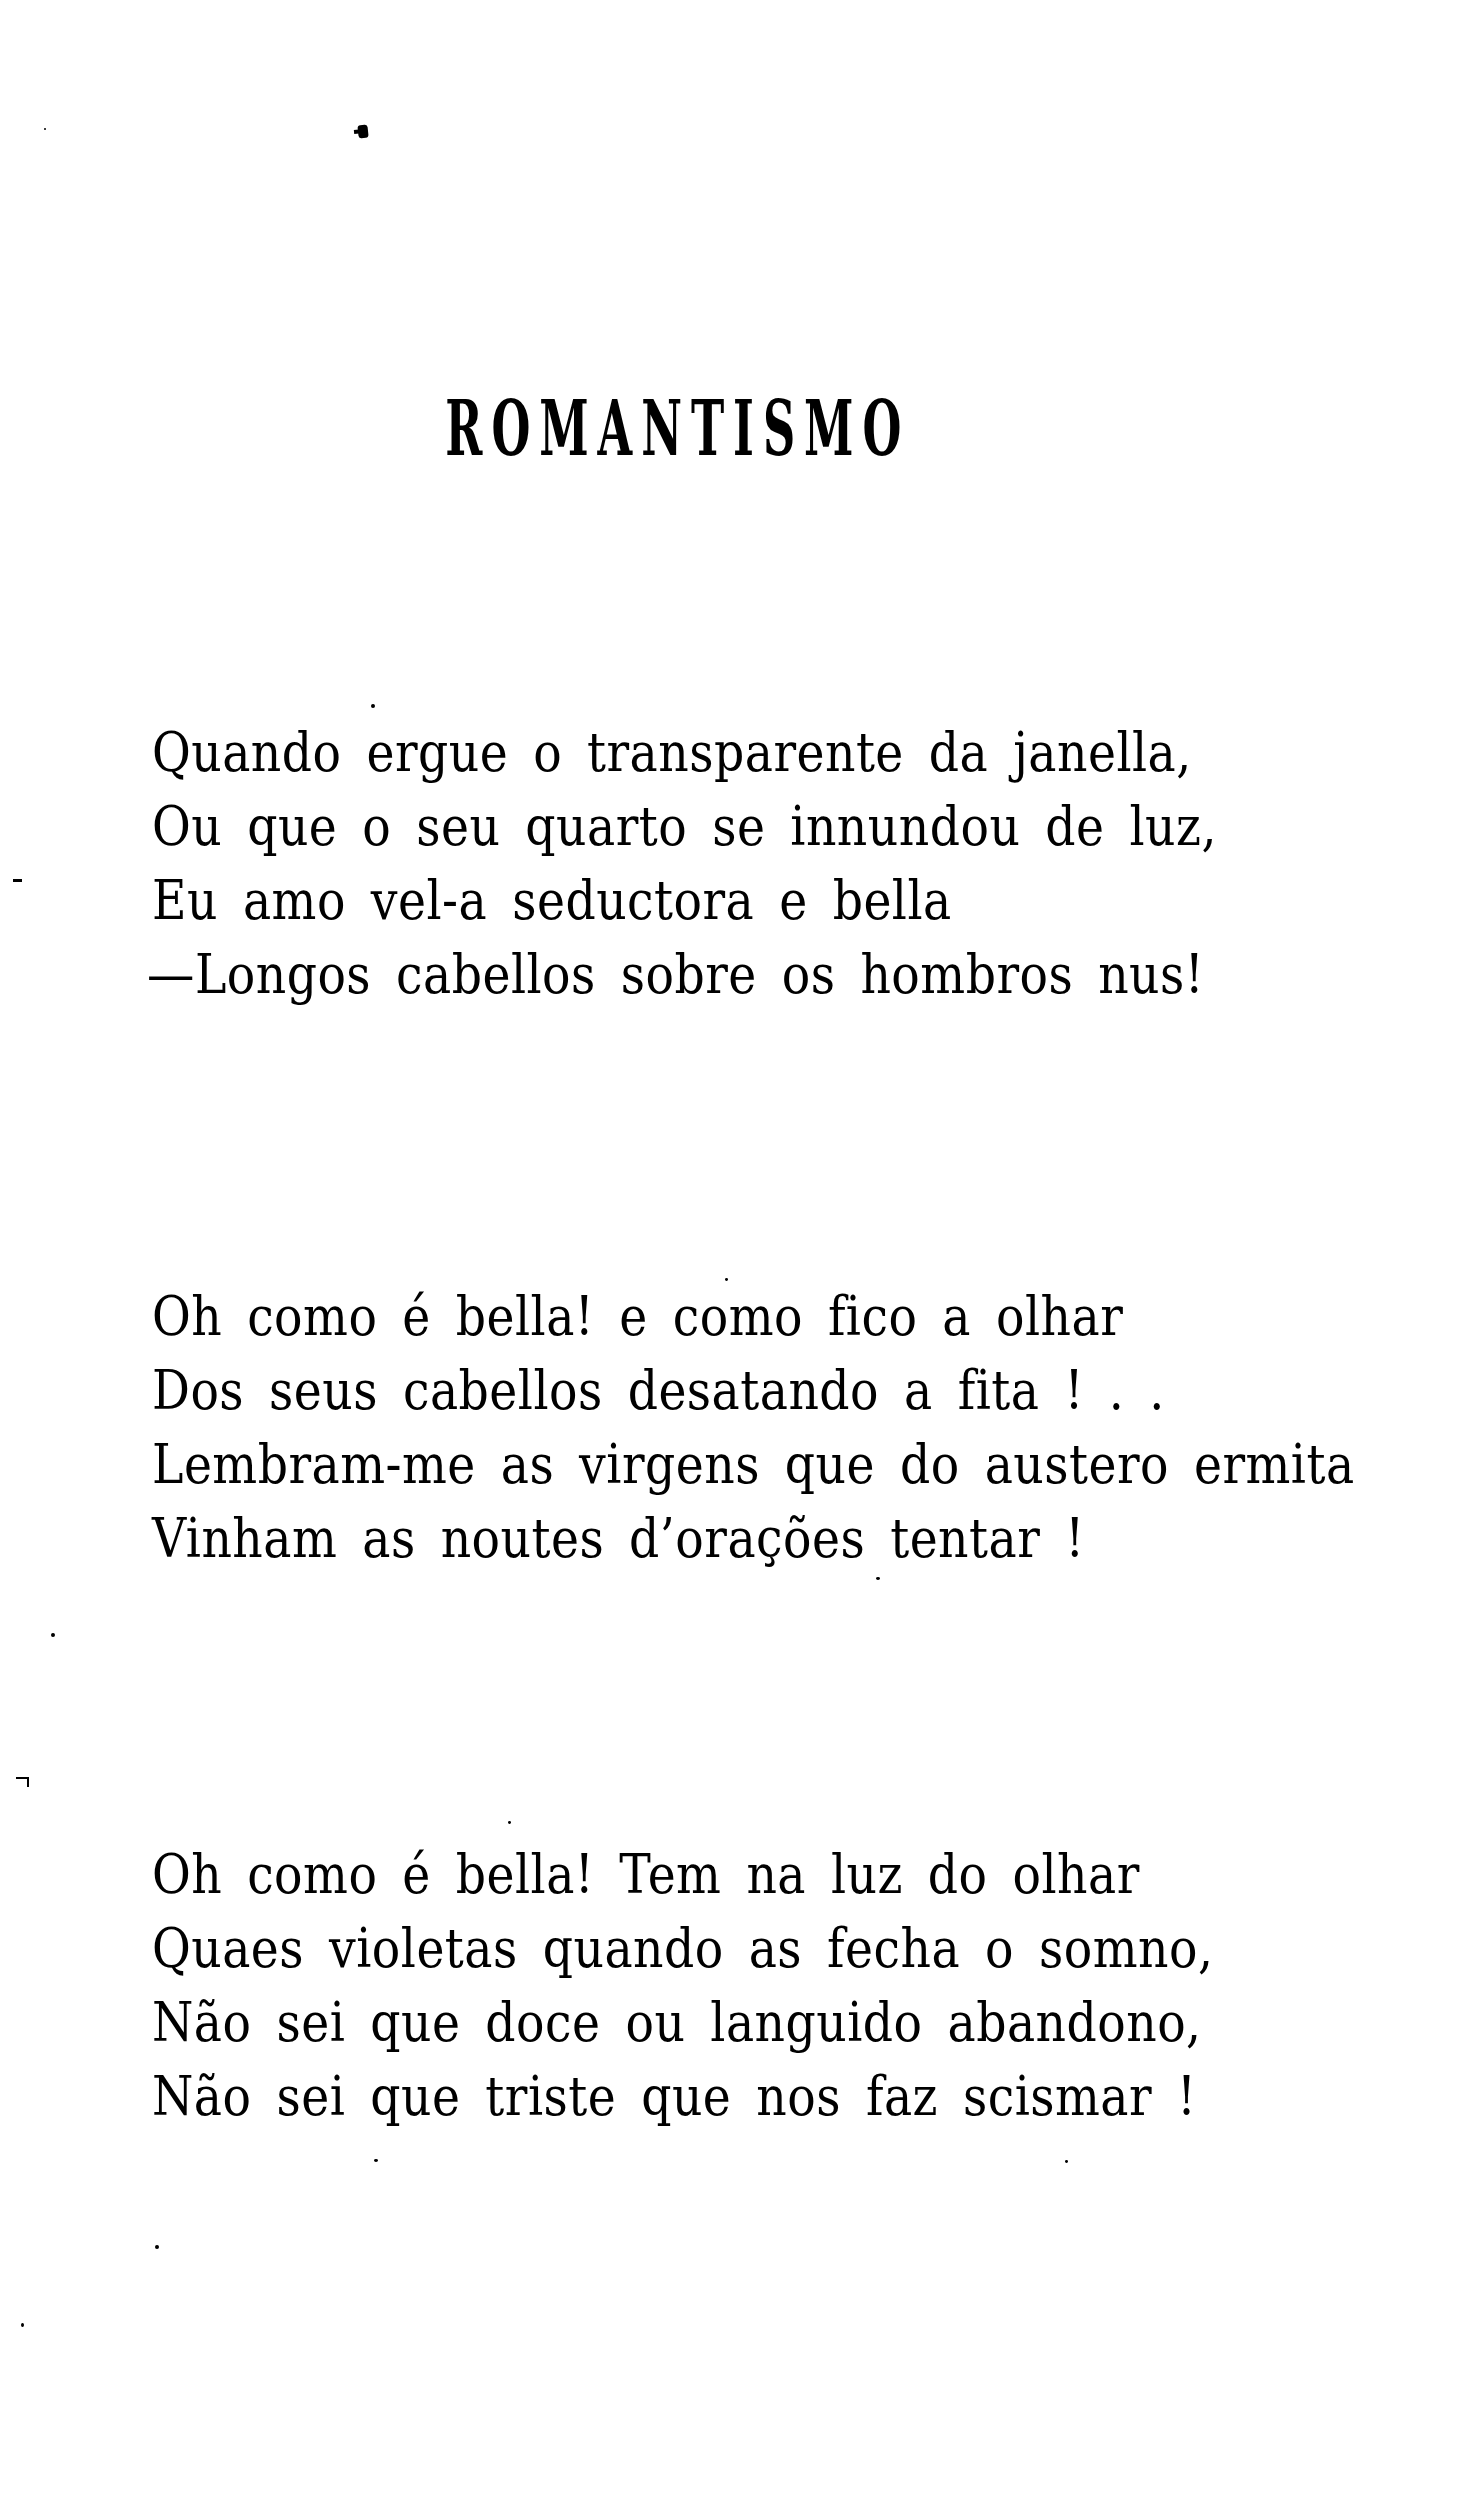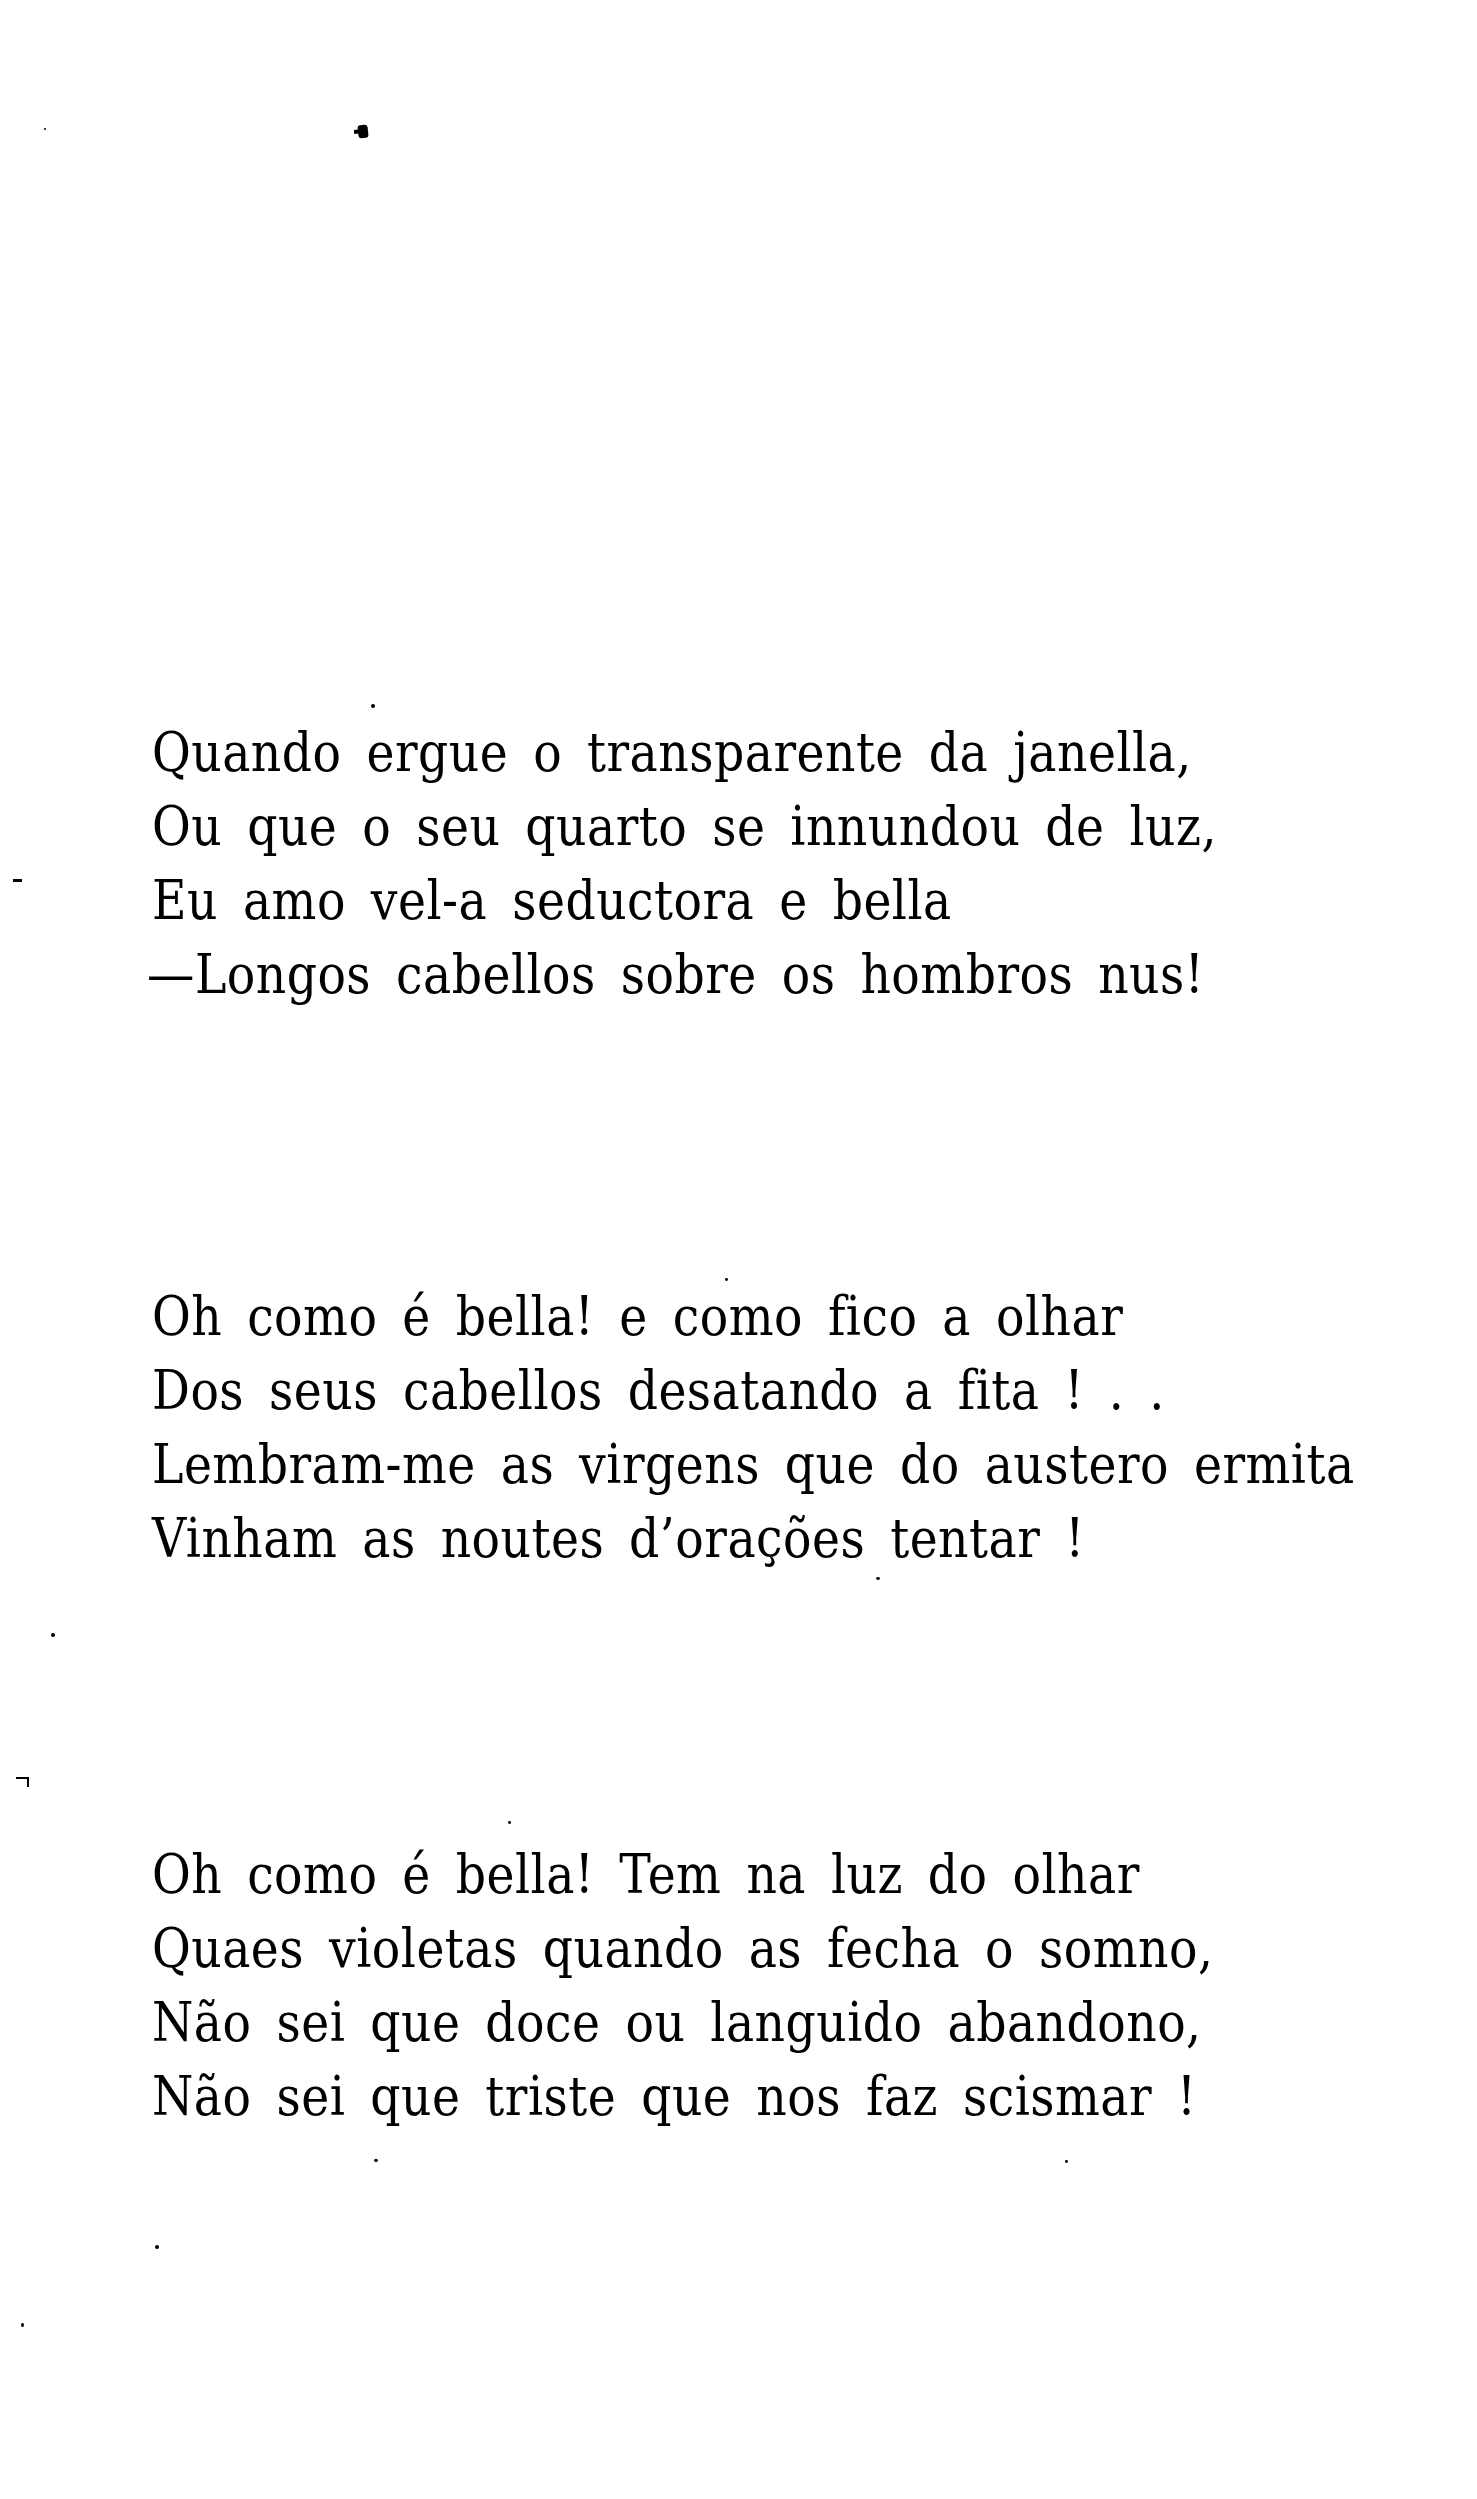--- a/index.html
+++ b/index.html
@@ -80,20 +80,23 @@
   <div class="speck" style="left:725px; top:1278px; width:2.9px; height:2.9px;"></div>
   <div class="speck" style="left:876px; top:1577px; width:3.8px; height:2.9px;"></div>
   <div class="speck" style="left:51px;  top:1633px; width:3.8px; height:3.8px;"></div>
   <div class="corner-mark"></div>
   <div class="speck" style="left:508px; top:1821px; width:2.9px; height:2.9px;"></div>
   <div class="speck" style="left:374px; top:2159px; width:3.8px; height:2.9px;"></div>
   <div class="speck" style="left:1065px;top:2160px; width:2.9px; height:2.9px;"></div>
   <div class="speck" style="left:155px; top:2245px; width:3.8px; height:3.8px;"></div>
   <div class="speck" style="left:21px;  top:2323px; width:2.9px; height:3.8px;"></div>
 
+  <div class="title-row">
+    <span class="title">ROMANTISMO</span>
+  </div>
 
   <div class="stanza stanza-1">
     <div class="line">Quando ergue o transparente da janella,</div>
     <div class="line">Ou que o seu quarto se innundou de luz,</div>
     <div class="line">Eu amo vel-a seductora e bella</div>
     <div class="line line-dash">—Longos cabellos sobre os hombros nus!</div>
   </div>
 
   <div class="stanza stanza-2">
     <div class="line">Oh como é bella! e como fico a olhar</div>

